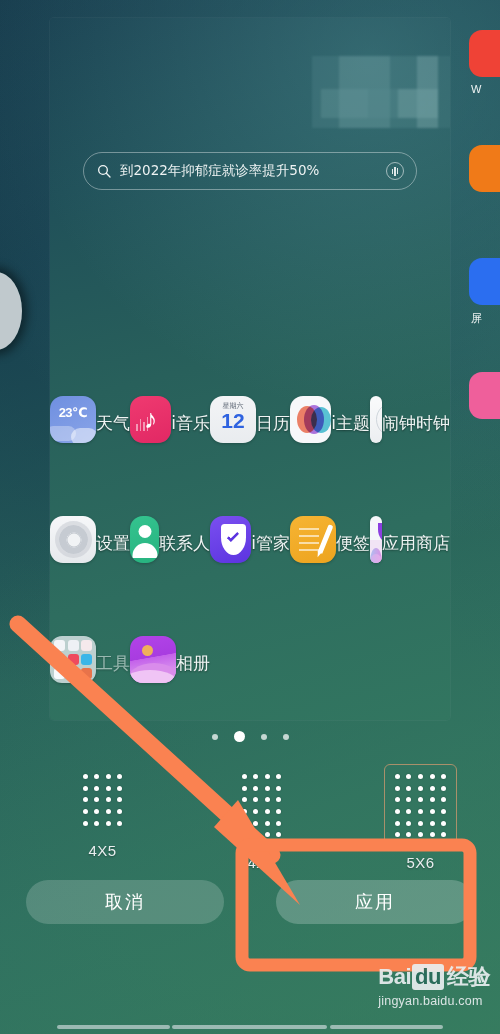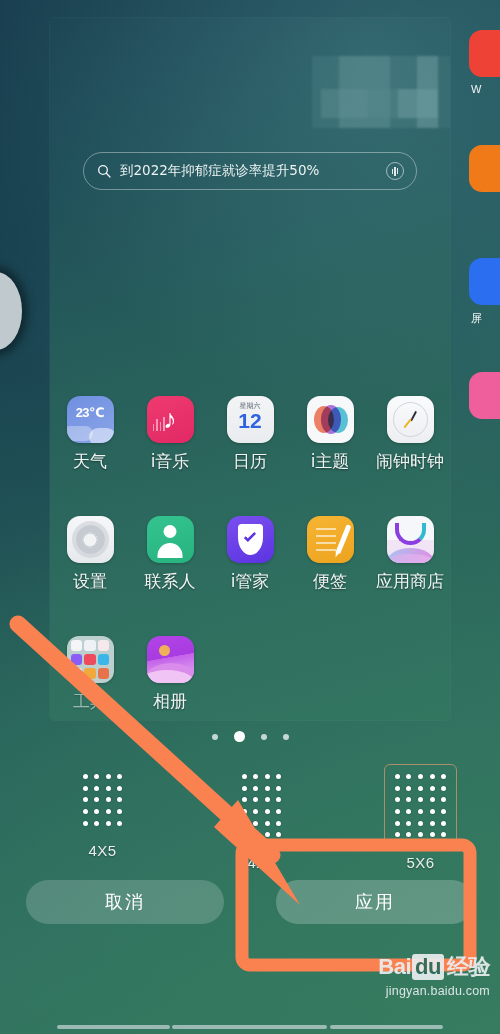--- a/index.html
+++ b/index.html
@@ -96,21 +96,21 @@
     gap:1px;
   }
   #search-pill .voice i { display:block; width:1.5px; background:rgba(255,255,255,.85); }
   #search-pill .voice i:nth-child(1){ height:5px; }
   #search-pill .voice i:nth-child(2){ height:9px; }
   #search-pill .voice i:nth-child(3){ height:6px; }
 
   
   .app-row { position:absolute; left:0; width:400px; display:flex; }
   .app-cell {
-    width:80px; display:flex; flex-direction:column; align-items:center;
+    width:80px; display:flex; flex-direction:row; align-items:center;
   }
   .app-icon {
     width:47px; height:47px; border-radius:13px;
     position:relative; overflow:hidden;
     box-shadow:0 1px 3px rgba(0,0,0,.22);
   }
   .app-label {
     margin-top:7px; font-size:17px; color:#f0f5f4;
     text-shadow:0 1px 2px rgba(0,0,0,.45);
     white-space:nowrap;
@@ -255,21 +255,21 @@
   #right-peek { position:absolute; right:0; top:0; width:38px; height:760px; overflow:hidden; }
   .peek-app { position:absolute; right:-16px; width:47px; }
   .peek-icon { width:47px; height:47px; border-radius:13px; }
   .peek-label { margin-top:6px; font-size:11px; color:#eef3f3; text-align:left;
     padding-left:2px; white-space:nowrap; }
 
   
   #annotations { position:absolute; inset:0; pointer-events:none; }
 
   
-  #watermark { position:absolute; right:10px; bottom:36px; text-align:right; opacity:.92; }
+  #watermark { position:absolute; right:10px; bottom:26px; text-align:left; opacity:.92; }
   #wm-logo { font-size:22px; font-weight:700; color:#e9eef0; letter-spacing:-.5px;
     display:flex; align-items:baseline; justify-content:flex-end; gap:1px; }
   #wm-logo .du { background:#e9eef0; color:#2a6b5b; border-radius:3px; padding:0 3px; }
   #wm-logo .cn { margin-left:2px; }
   #wm-url { font-size:12.5px; color:#e9eef0; margin-top:2px; letter-spacing:.2px; }
 
   
   #navbar { position:absolute; left:0; right:0; bottom:0; height:20px; }
   #navbar .bar { position:absolute; bottom:5px; height:4px; border-radius:2px;
     background:rgba(220,228,230,.62); }

